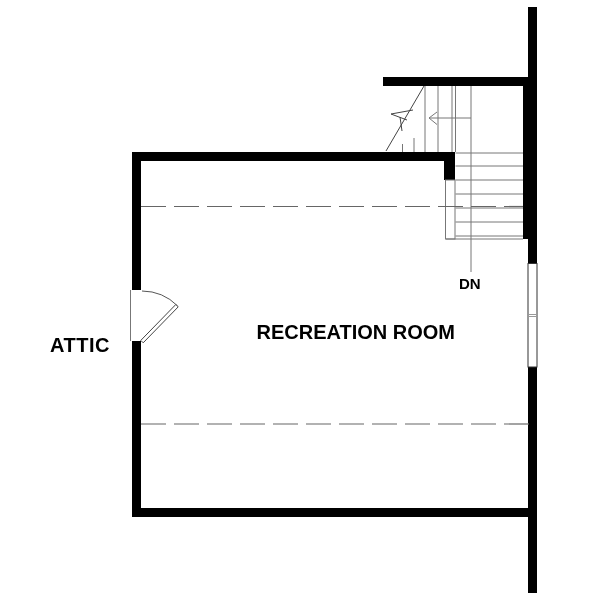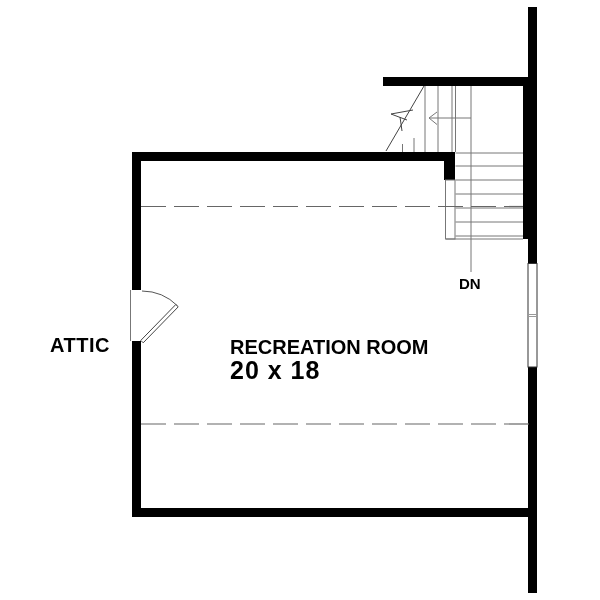--- a/index.html
+++ b/index.html
@@ -24,21 +24,21 @@
   .w-room-top    {left:132px;top:152px;width:323px;height:9px;}
   .w-stub        {left:444px;top:161px;width:11px; height:19px;}
   .w-left-upper  {left:132px;top:152px;width:9px;  height:138px;}
   .w-left-lower  {left:132px;top:341px;width:9px;  height:176px;}
   .w-bottom      {left:132px;top:508px;width:396px;height:9px;}
 
   svg.overlay{position:absolute;left:0;top:0;width:600px;height:600px;}
 
   .label{position:absolute;color:var(--c-text);font-weight:bold;white-space:nowrap;}
   .attic-label{left:50px;top:334px;font-size:20px;letter-spacing:.5px;}
-  .room-title{left:230px;top:322px;width:225px;text-align:left;margin-top:15px;}
+  .room-title{left:230px;top:322px;width:225px;text-align:right;}
   .room-name{font-size:20px;line-height:21px;}
   .room-size{font-size:25px;line-height:24px;letter-spacing:1px;}
   .dn-label{left:459px;top:275px;font-size:15px;text-align:center;}
 </style>
 </head>
 <body>
 
 <div class="plan">
 
   <div class="wall w-right-top"></div>
@@ -73,17 +73,16 @@
     <polygon points="140.8,340.4 175.8,304.5 178.2,306.9 143.2,342.8" fill="var(--c-bg)" style="stroke:#444;stroke-width:1"></polygon>
 
     <path d="M141,206.5 H523" style="stroke:var(--c-dash);stroke-width:1.2;stroke-dasharray:25 8" fill="none"></path>
     <path d="M141,424 H529" style="stroke:var(--c-dash);stroke-width:1.2;stroke-dasharray:25 8" fill="none"></path>
   </svg>
 
   <div class="label attic-label">ATTIC</div>
 
   <div class="label room-title">
     <div class="room-name">RECREATION ROOM</div>
-    <div class="room-size">20 x 18</div>
   </div>
 
   <div class="label dn-label">DN</div>
 </div>
 
 </body></html>

